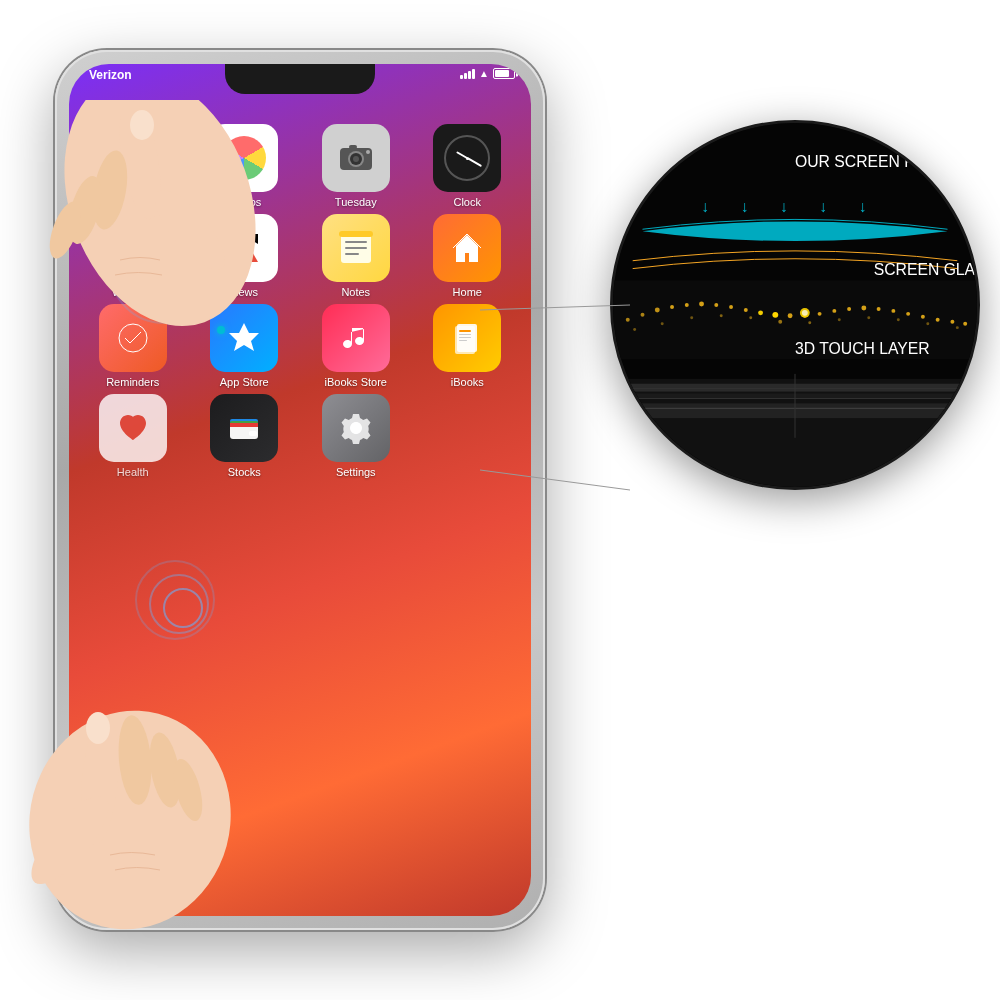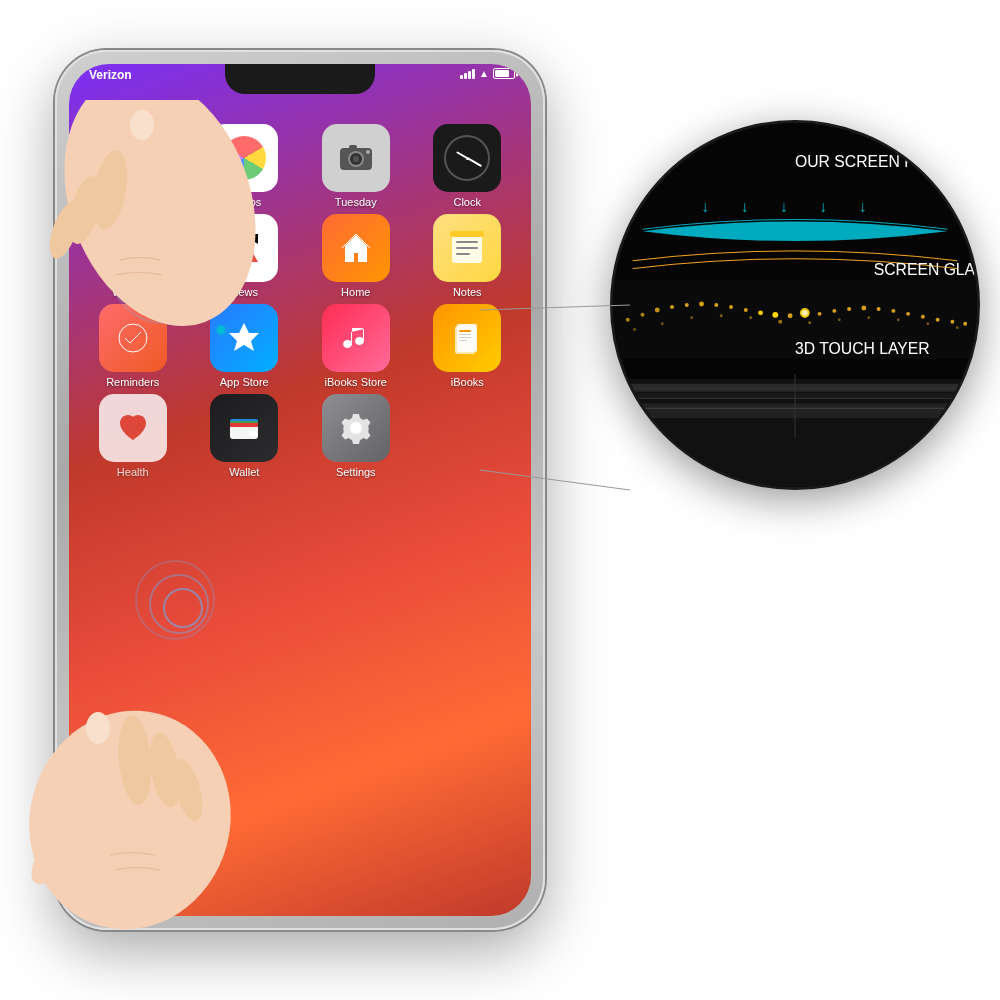--- a/index.html
+++ b/index.html
@@ -468,40 +468,40 @@
                 <rect width="44" height="44" rx="14" fill="white"></rect>
                 <polygon points="8,8 20,8 36,36 24,36" fill="#e74c3c"></polygon>
                 <polygon points="20,8 36,8 36,18" fill="#000"></polygon>
                 <polygon points="8,26 8,36 18,36" fill="#000"></polygon>
               </svg>
             </div>
             <span class="app-label">News</span>
           </div>
 
           <div class="app-item">
-            <div class="app-icon icon-home">
-              <svg width="36" height="36" viewBox="0 0 36 36">
-                <path d="M4 18 L18 4 L32 18" stroke="white" strokewidth="3" fill="none"></path>
-                <path d="M7 16 L7 32 L16 32 L16 23 L20 23 L20 32 L29 32 L29 16 L18 5 Z" fill="white"></path>
-              </svg>
-            </div>
-            <span class="app-label">Home</span>
-          </div>
-
-          <div class="app-item">
             <div class="app-icon icon-notes">
               <svg width="38" height="38" viewBox="0 0 38 38">
                 <rect x="4" y="4" width="30" height="30" rx="3" fill="#fffde7"></rect>
                 <rect x="8" y="12" width="22" height="2" rx="1" fill="#888"></rect>
                 <rect x="8" y="18" width="22" height="2" rx="1" fill="#888"></rect>
                 <rect x="8" y="24" width="14" height="2" rx="1" fill="#888"></rect>
                 <rect x="2" y="2" width="34" height="6" rx="3" fill="#ffca28"></rect>
               </svg>
             </div>
             <span class="app-label">Notes</span>
+          </div>
+
+          <div class="app-item">
+            <div class="app-icon icon-home">
+              <svg width="36" height="36" viewBox="0 0 36 36">
+                <path d="M4 18 L18 4 L32 18" stroke="white" strokewidth="3" fill="none"></path>
+                <path d="M7 16 L7 32 L16 32 L16 23 L20 23 L20 32 L29 32 L29 16 L18 5 Z" fill="white"></path>
+              </svg>
+            </div>
+            <span class="app-label">Home</span>
           </div>
 
 
           <div class="app-item">
             <div class="app-icon icon-reminders">
               <svg width="36" height="36" viewBox="0 0 36 36">
                 <circle cx="18" cy="18" r="14" fill="none" stroke="white" strokewidth="2"></circle>
                 <polyline points="10,18 15,23 26,12" stroke="white" strokewidth="3" fill="none" strokelinecap="round"></polyline>
               </svg>
             </div>
@@ -553,21 +553,21 @@
           <div class="app-item">
             <div class="app-icon icon-wallet">
               <svg width="38" height="38" viewBox="0 0 38 38">
                 <rect x="5" y="10" width="28" height="4" rx="2" fill="#1e88e5"></rect>
                 <rect x="5" y="12" width="28" height="4" rx="2" fill="#43a047"></rect>
                 <rect x="5" y="14" width="28" height="16" rx="3" fill="#f5f5f5"></rect>
                 <rect x="5" y="14" width="28" height="4" rx="0" fill="#e53935"></rect>
                 <rect x="24" y="22" width="8" height="5" rx="2" fill="#fff"></rect>
               </svg>
             </div>
-            <span class="app-label">Wallet</span>
+            <span class="app-label">Stocks</span>
           </div>
 
           <div class="app-item">
             <div class="app-icon icon-settings">
               <svg width="36" height="36" viewBox="0 0 36 36">
                 <path d="M18 12 C14.7 12 12 14.7 12 18 C12 21.3 14.7 24 18 24 C21.3 24 24 21.3 24 18 C24 14.7 21.3 12 18 12 Z" fill="white"></path>
                 <path d="M15 4 L21 4 L22 8 C23.2 8.5 24.3 9.2 25.2 10.1 L29 8.5 L32.5 12.5 L30.2 16 C30.5 17 30.7 18 30.7 19 C30.7 20 30.5 21 30.2 22 L32.5 25.5 L29 29.5 L25.2 27.9 C24.3 28.8 23.2 29.5 22 30 L21 34 L15 34 L14 30 C12.8 29.5 11.7 28.8 10.8 27.9 L7 29.5 L3.5 25.5 L5.8 22 C5.5 21 5.3 20 5.3 19 C5.3 18 5.5 17 5.8 16 L3.5 12.5 L7 8.5 L10.8 10.1 C11.7 9.2 12.8 8.5 14 8 Z" fill="white" opacity="0.8"></path>
               </svg>
             </div>
             <span class="app-label">Settings</span>

